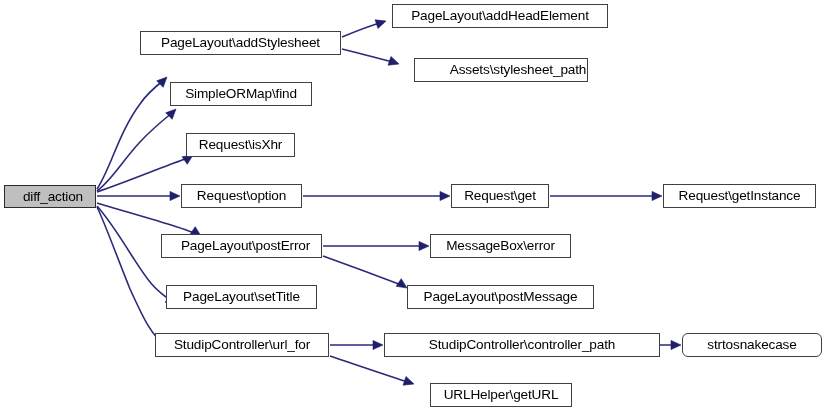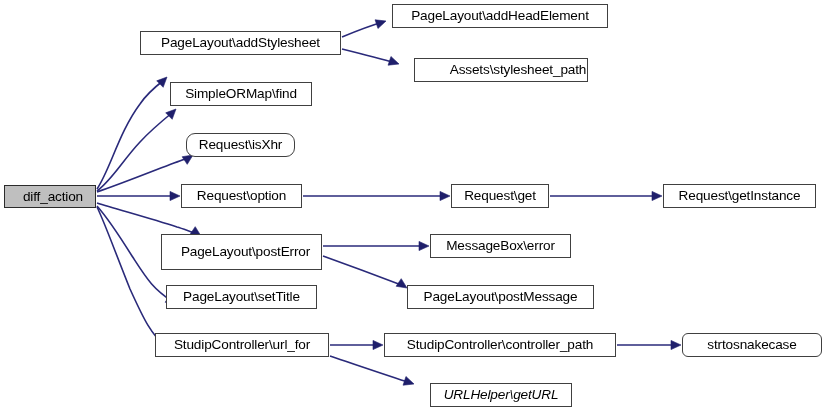--- a/index.html
+++ b/index.html
@@ -140,50 +140,50 @@
       </div>
       <div class="node-box" style="left: 392px; top: 4px; width: 216px; height: 24px;">
         <span class="node-label">PageLayout\addHeadElement</span>
       </div>
       <div class="node-box" style="left: 414px; top: 58px; width: 174px; height: 24px; padding-left: 34px;">
         <span class="node-label">Assets\stylesheet_path</span>
       </div>
       <div class="node-box" style="left: 170px; top: 82px; width: 142px; height: 24px;">
         <span class="node-label">SimpleORMap\find</span>
       </div>
-      <div class="node-box" style="left: 186px; top: 133px; width: 109px; height: 24px; border-radius: 9px;">
+      <div class="node-box" style="left: 186px; top: 133px; width: 109px; height: 24px;">
         <span class="node-label">Request\isXhr</span>
       </div>
       <div class="node-box" style="left: 181px; top: 184px; width: 121px; height: 24px;">
         <span class="node-label">Request\option</span>
       </div>
       <div class="node-box" style="left: 451px; top: 184px; width: 98px; height: 24px;">
         <span class="node-label">Request\get</span>
       </div>
       <div class="node-box" style="left: 663px; top: 184px; width: 153px; height: 24px;">
         <span class="node-label">Request\getInstance</span>
       </div>
-      <div class="node-box" style="left: 161px; top: 234px; width: 161px; height: 36px; padding-left: 8px;">
+      <div class="node-box" style="left: 161px; top: 234px; width: 161px; height: 24px; padding-left: 8px;">
         <span class="node-label">PageLayout\postError</span>
       </div>
       <div class="node-box" style="left: 430px; top: 234px; width: 141px; height: 24px;">
         <span class="node-label">MessageBox\error</span>
       </div>
       <div class="node-box" style="left: 166px; top: 285px; width: 151px; height: 24px;">
         <span class="node-label">PageLayout\setTitle</span>
       </div>
       <div class="node-box" style="left: 407px; top: 285px; width: 187px; height: 24px;">
         <span class="node-label">PageLayout\postMessage</span>
       </div>
       <div class="node-box" style="left: 155px; top: 333px; width: 174px; height: 24px;">
         <span class="node-label">StudipController\url_for</span>
       </div>
-      <div class="node-box" style="left: 384px; top: 333px; width: 232px; height: 24px;">
+      <div class="node-box" style="left: 384px; top: 333px; width: 276px; height: 24px;">
         <span class="node-label">StudipController\controller_path</span>
       </div>
       <div class="node-box" style="left: 682px; top: 333px; width: 140px; height: 24px; border-radius: 6px;">
         <span class="node-label">strtosnakecase</span>
       </div>
-      <div class="node-box" style="left: 430px; top: 383px; width: 142px; height: 24px; font-style: italic;">
+      <div class="node-box" style="left: 430px; top: 383px; width: 142px; height: 24px;">
         <span class="node-label">URLHelper\getURL</span>
       </div>
     </div>
 </div>
 
 </body></html>

